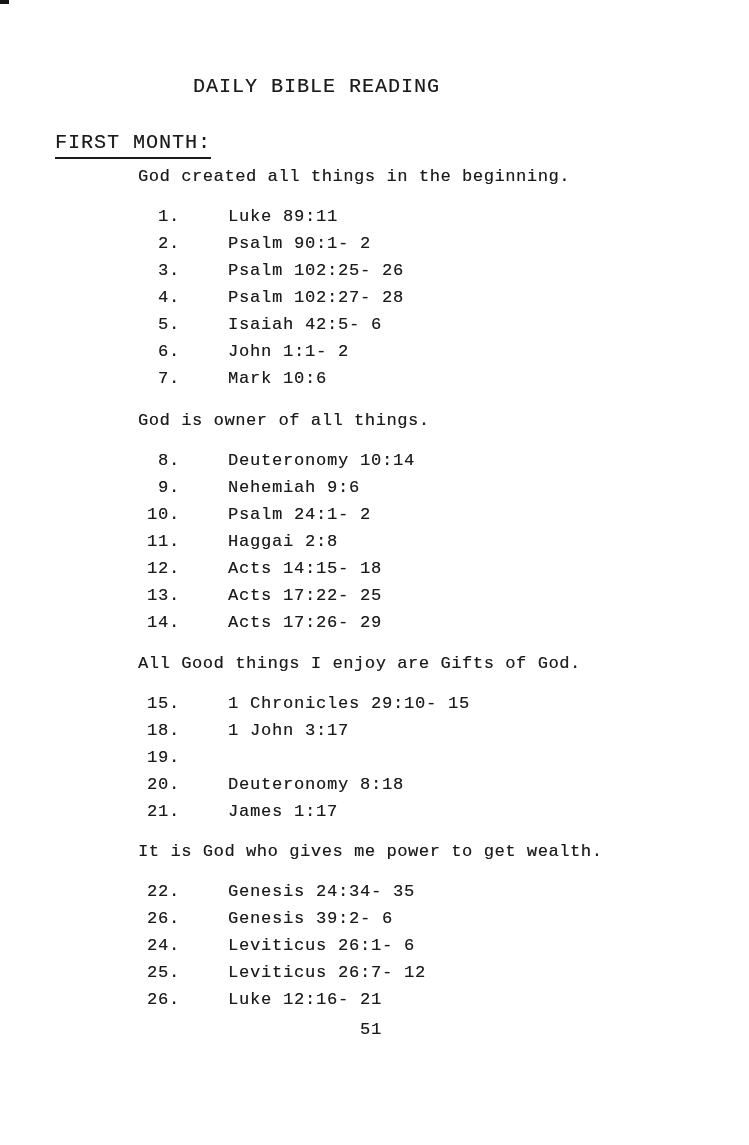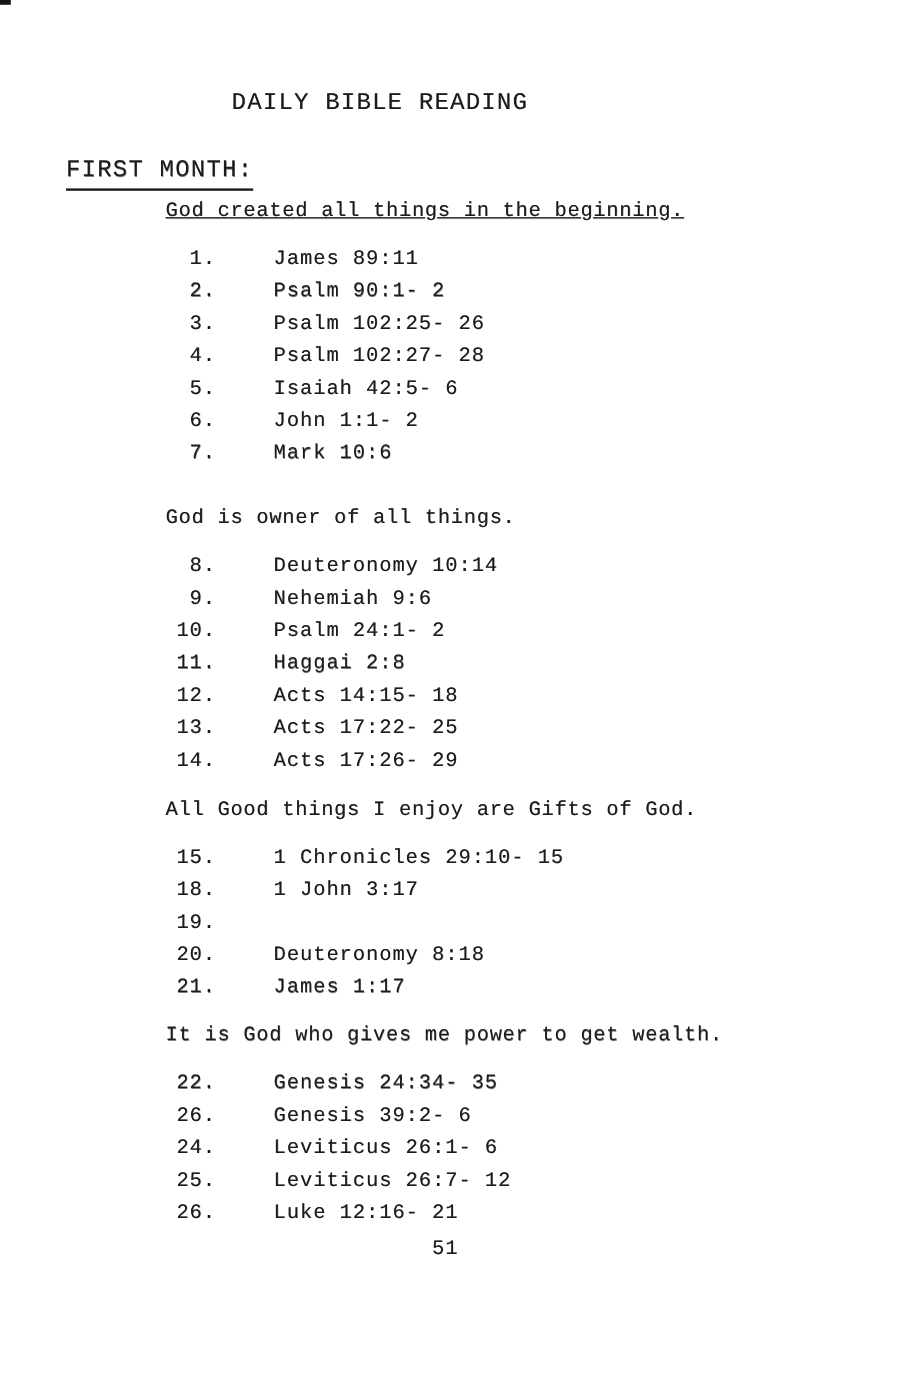--- a/index.html
+++ b/index.html
@@ -48,22 +48,22 @@
     padding-bottom: 3px;
     text-align: center;
   }
   .section-heading {
     margin: 0 0 0 138px;
     font-size: 17px;
     letter-spacing: 0.6px;
     line-height: 22px;
     white-space: nowrap;
   }
-  section.s1 .section-heading { margin-top: 12px; text-decoration: underline; }
-  section.s2 .section-heading { margin-top: 30px; }
+  section.s1 .section-heading { margin-top: 12px; }
+  section.s2 .section-heading { margin-top: 18px; }
   section.s3 .section-heading { margin-top: 17px; }
   section.s4 .section-heading { margin-top: 16px; }
   .item-list {
     margin: 15px 0 0 138px;
   }
   .item-row {
     display: flex;
     align-items: baseline;
     line-height: 27px;
     font-size: 17px;
@@ -94,21 +94,21 @@
 
   <h1 class="title">DAILY BIBLE READING</h1>
 
   <h2 class="month"><span class="underlined">FIRST MONTH:</span></h2>
 
   <section class="s1">
     <p class="section-heading">God created all things in the beginning.</p>
     <div class="item-list">
         <div class="item-row">
           <span class="num">1.</span>
-          <span class="ref">James 89:11</span>
+          <span class="ref">Luke 89:11</span>
         </div>
         <div class="item-row">
           <span class="num">2.</span>
           <span class="ref">Psalm 90:1- 2</span>
         </div>
         <div class="item-row">
           <span class="num">3.</span>
           <span class="ref">Psalm 102:25- 26</span>
         </div>
         <div class="item-row">

